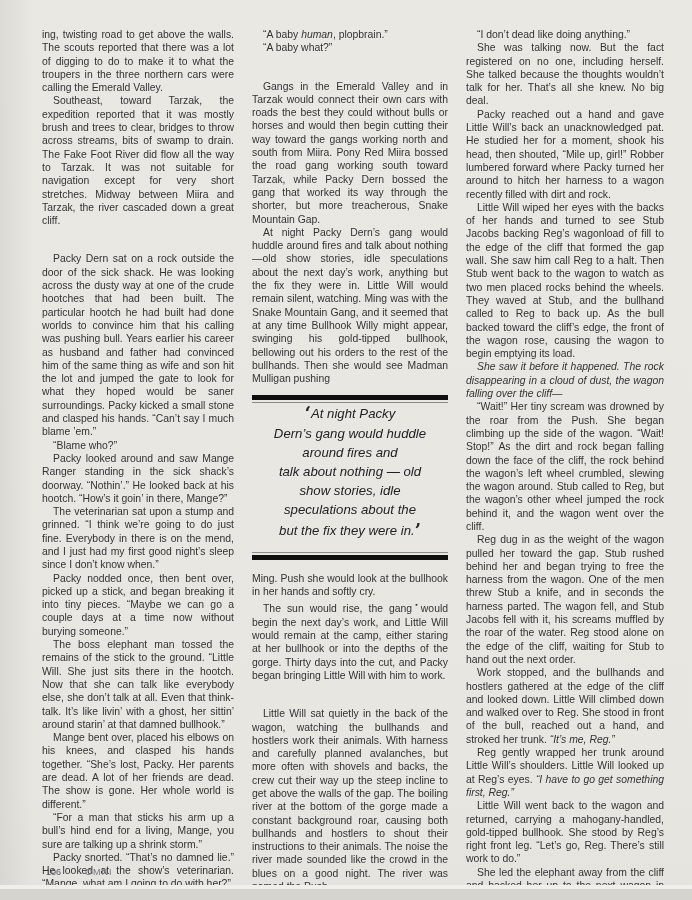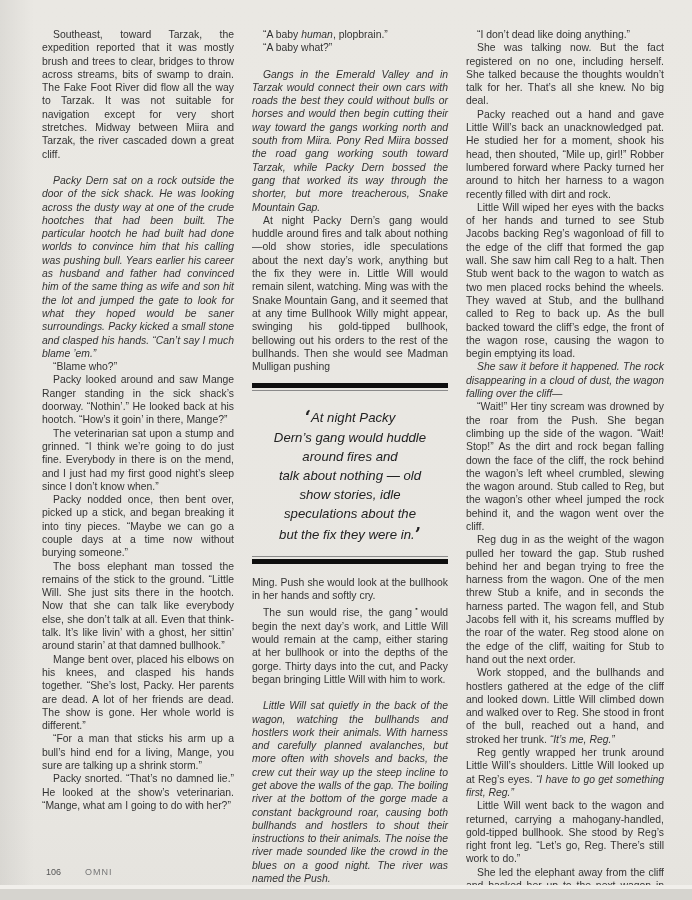--- a/index.html
+++ b/index.html
@@ -11,29 +11,29 @@
   }
   .page{position:absolute;inset:0;background:linear-gradient(180deg,#eae8e3 0%,#e8e6e1 88%,#e5e3de 100%);}
   .page::before{content:"";position:absolute;left:0;top:0;bottom:0;width:34px;
     background:linear-gradient(90deg,rgba(0,0,0,0.06),rgba(0,0,0,0));}
   .columns{position:absolute;top:28px;left:42px;display:flex;}
   .col{width:192px;}
   .col.mid{width:196px;margin-left:18px;}
   .col.rightcol{width:198px;margin-left:18px;}
   .para{margin:0;font-size:10.4px;line-height:13.3px;text-align:justify;color:#333;}
   .para.indent{text-indent:11px;}
-  .para.gap{margin-top:13px;font-style:italic;}
+  .para.gap{margin-top:25px;}
   .it{font-style:italic;}
   .supmark{font-size:7px;vertical-align:5px;}
   .rule-block{margin-top:10px;}
   .rule-block.bottom{margin-top:12px;}
   .rule-thick{height:5px;background:#0f0f0f;}
   .rule-thin{height:1px;background:#8a8a8a;}
   .rule-gap{height:2px;}
-  .pull-quote{margin-top:16px;padding:0 4px;}
+  .pull-quote{padding:0 4px;}
   .pull-quote .para{
     font-size:13.2px;line-height:19.2px;font-style:italic;
     text-align:center;text-indent:0;color:#222;
   }
   .qmark{font-weight:bold;font-size:18px;line-height:1;position:relative;top:2px;
     font-family:"DejaVu Serif",serif;font-style:normal;}
   .mid-bottom{margin-top:12px;}
   .footer{position:absolute;left:46px;bottom:23px;font-size:9px;color:#555;
     display:flex;align-items:flex-end;}
   .footer .pagenum{color:#555;}
@@ -42,20 +42,21 @@
   .page-edge{position:absolute;left:0;right:0;bottom:0;height:11px;background:#d6d4cf;}
 </style>
 </head>
 <body>
 
 <div class="page">
 
   <div class="columns">
 
     <div class="col">
+        <p class="para"><span>ing, twisting road to get above the walls. The scouts reported that there was a lot of digging to do to make it to what the troupers in the three northern cars were calling the Emerald Valley.</span></p>
         <p class="para indent"><span>Southeast, toward Tarzak, the expedition reported that it was mostly brush and trees to clear, bridges to throw across streams, bits of swamp to drain. The Fake Foot River did flow all the way to Tarzak. It was not suitable for navigation except for very short stretches. Midway between Miira and Tarzak, the river cascaded down a great cliff.</span></p>
         <p class="para indent gap"><span>Packy Dern sat on a rock outside the door of the sick shack. He was looking across the dusty way at one of the crude hootches that had been built. The particular hootch he had built had done worlds to convince him that his calling was pushing bull. Years earlier his career as husband and father had convinced him of the same thing as wife and son hit the lot and jumped the gate to look for what they hoped would be saner surroundings. Packy kicked a small stone and clasped his hands. “Can’t say I much blame ’em.”</span></p>
         <p class="para indent"><span>“Blame who?”</span></p>
         <p class="para indent"><span>Packy looked around and saw Mange Ranger standing in the sick shack’s doorway. “Nothin’.” He looked back at his hootch. “How’s it goin’ in there, Mange?”</span></p>
         <p class="para indent"><span>The veterinarian sat upon a stump and grinned. “I think we’re going to do just fine. Everybody in there is on the mend, and I just had my first good night’s sleep since I don’t know when.”</span></p>
         <p class="para indent"><span>Packy nodded once, then bent over, picked up a stick, and began breaking it into tiny pieces. “Maybe we can go a couple days at a time now without burying someone.”</span></p>
         <p class="para indent"><span>The boss elephant man tossed the remains of the stick to the ground. “Little Will. She just sits there in the hootch. Now that she can talk like everybody else, she don’t talk at all. Even that think-talk. It’s like livin’ with a ghost, her sittin’ around starin’ at that damned bullhook.”</span></p>
         <p class="para indent"><span>Mange bent over, placed his elbows on his knees, and clasped his hands together. “She’s lost, Packy. Her parents are dead. A lot of her friends are dead. The show is gone. Her whole world is different.”</span></p>
         <p class="para indent"><span>“For a man that sticks his arm up a bull’s hind end for a living, Mange, you sure are talking up a shrink storm.”</span></p>
         <p class="para indent"><span>Packy snorted. “That’s no damned lie.” He looked at the show’s veterinarian. “Mange, what am I going to do with her?”</span></p>

